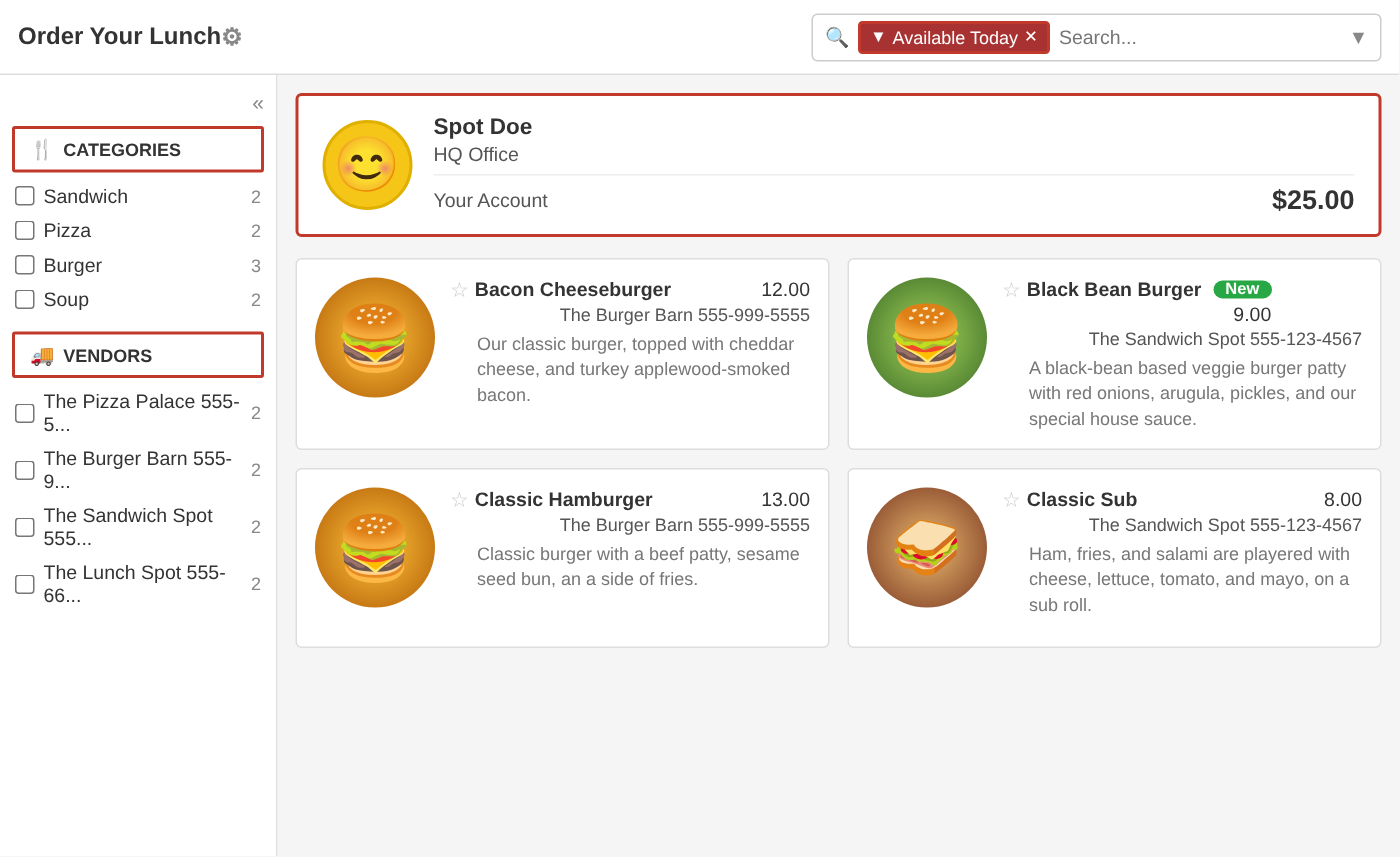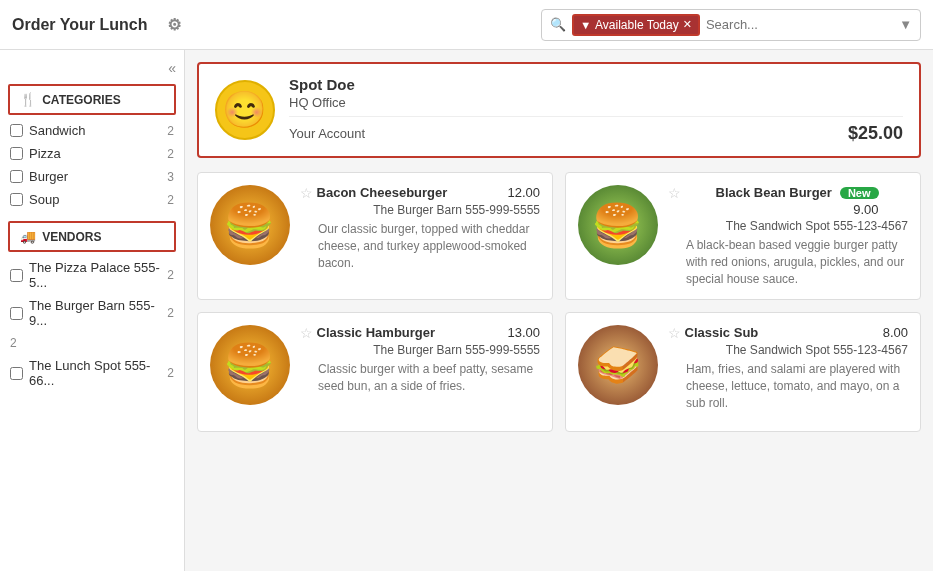--- a/index.html
+++ b/index.html
@@ -5,21 +5,21 @@
     * { box-sizing: border-box; margin: 0; padding: 0; }
     body { font-family: Arial, sans-serif; font-size: 13px; background: #f5f5f5; color: #333; width: 933px; height: 571px; overflow: hidden; }
 
     
     .header {
       display: flex; align-items: center; justify-content: space-between;
       background: #fff; border-bottom: 1px solid #ddd;
       padding: 8px 12px; height: 50px;
     }
     .header-title {
-      font-size: 16px; font-weight: bold; color: #333; display: flex; align-items: center; gap: 20px;
+      font-size: 16px; font-weight: bold; color: #333; display: flex; align-items: center; gap: 0;
     }
     .gear-icon { color: #888; cursor: pointer; }
     .search-bar {
       display: flex; align-items: center;
       border: 1px solid #ccc; border-radius: 4px;
       background: #fff; padding: 4px 8px; gap: 6px; width: 380px;
     }
     .search-icon { color: #888; }
     .filter-tag {
       display: flex; align-items: center; gap: 4px;
@@ -101,21 +101,21 @@
     .food-name { font-weight: bold; font-size: 13px; color: #333; }
     .food-price { font-size: 13px; color: #333; font-weight: normal; margin-left: auto; white-space: nowrap; }
     .food-vendor { font-size: 12px; color: #555; margin-bottom: 4px; margin-left: 18px; text-align: right; }
     .food-desc { font-size: 12px; color: #777; margin-left: 18px; line-height: 1.4; }
     .new-badge {
       background: #28a745; color: #fff; border-radius: 50px;
       padding: 0 8px; font-size: 11px; font-weight: bold;
       white-space: nowrap; margin-left: 4px; flex-shrink: 0;
     }
     .food-title-with-badge { display: flex; flex-direction: column; gap: 2px; }
-    .food-name-badge-row { display: flex; align-items: center; gap: 4px; flex-wrap: wrap; margin-left: 31px; }
+    .food-name-badge-row { display: flex; align-items: center; gap: 4px; flex-wrap: wrap; }
   </style>
 </head>
 <body>
 
 <div class="header">
   <div class="header-title">
     <span>Order Your Lunch</span>
     <span class="gear-icon">⚙</span>
   </div>
   <div class="search-bar">
@@ -187,20 +187,24 @@
     <span class="sidebar-count">2</span>
   </div>
         <div class="sidebar-item">
     <div class="sidebar-item-left">
       <input type="checkbox" class="sidebar-checkbox" style="">
       <span class="sidebar-label">The Burger Barn 555-9...</span>
     </div>
     <span class="sidebar-count">2</span>
   </div>
         <div class="sidebar-item">
+    <div class="sidebar-item-left">
+      <input type="checkbox" class="sidebar-checkbox" style="">
+      <span class="sidebar-label">The Sandwich Spot 555...</span>
+    </div>
     <span class="sidebar-count">2</span>
   </div>
         <div class="sidebar-item">
     <div class="sidebar-item-left">
       <input type="checkbox" class="sidebar-checkbox" style="">
       <span class="sidebar-label">The Lunch Spot 555-66...</span>
     </div>
     <span class="sidebar-count">2</span>
   </div>
       </div>

